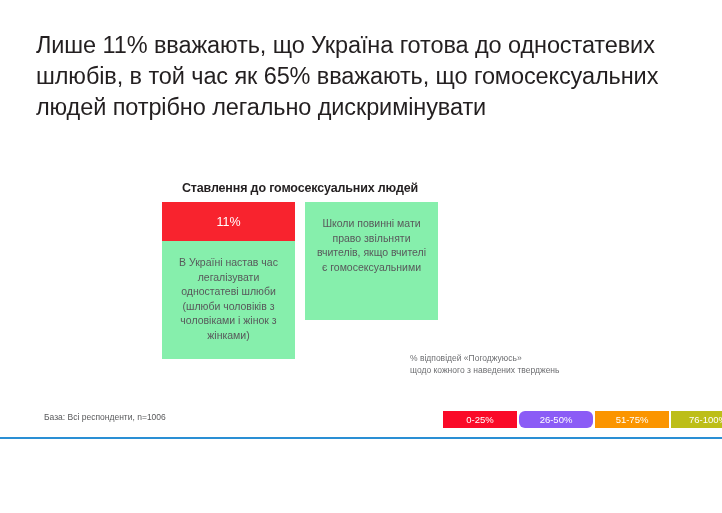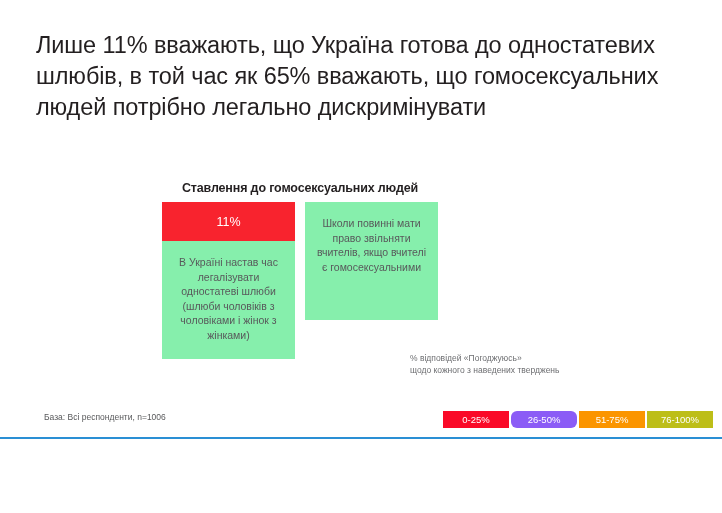--- a/index.html
+++ b/index.html
@@ -96,21 +96,21 @@
 
   
   .legend {
     position: absolute;
     left: 443px;
     top: 411px;
     display: flex;
     gap: 2px;
   }
   .legend-item {
-    width: 66px;
+    width: 74px;
     height: 17px;
     display: flex;
     align-items: center;
     justify-content: center;
     color: #ffffff;
     font-size: 9.5px;
   }
 
   
   .footer-rule {

